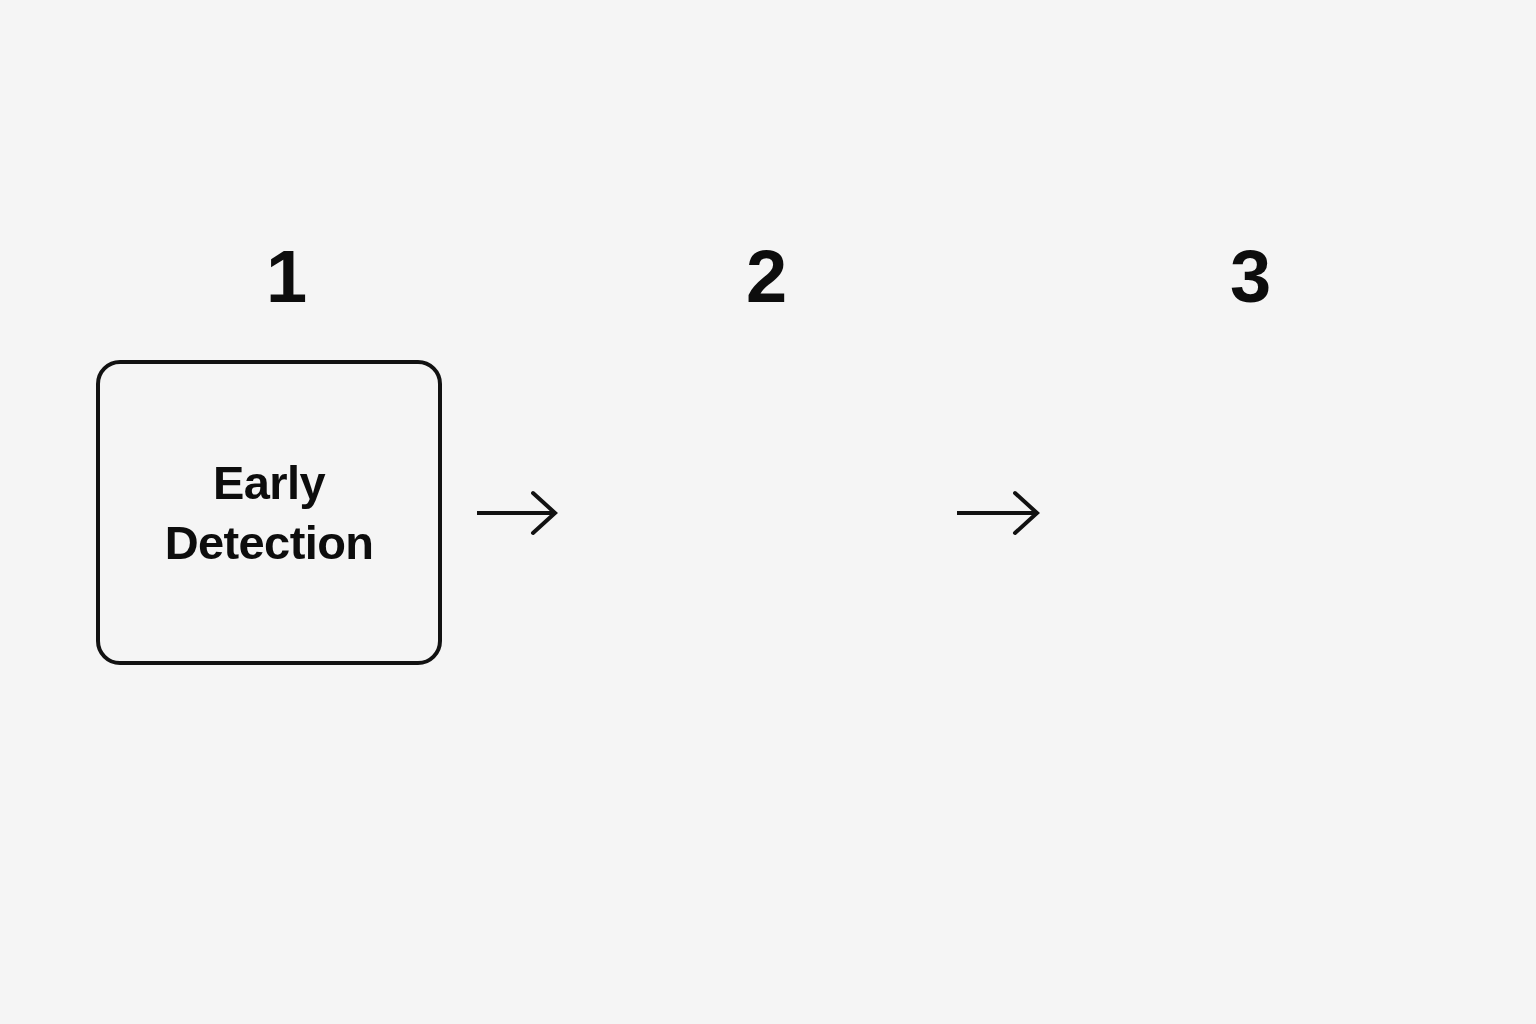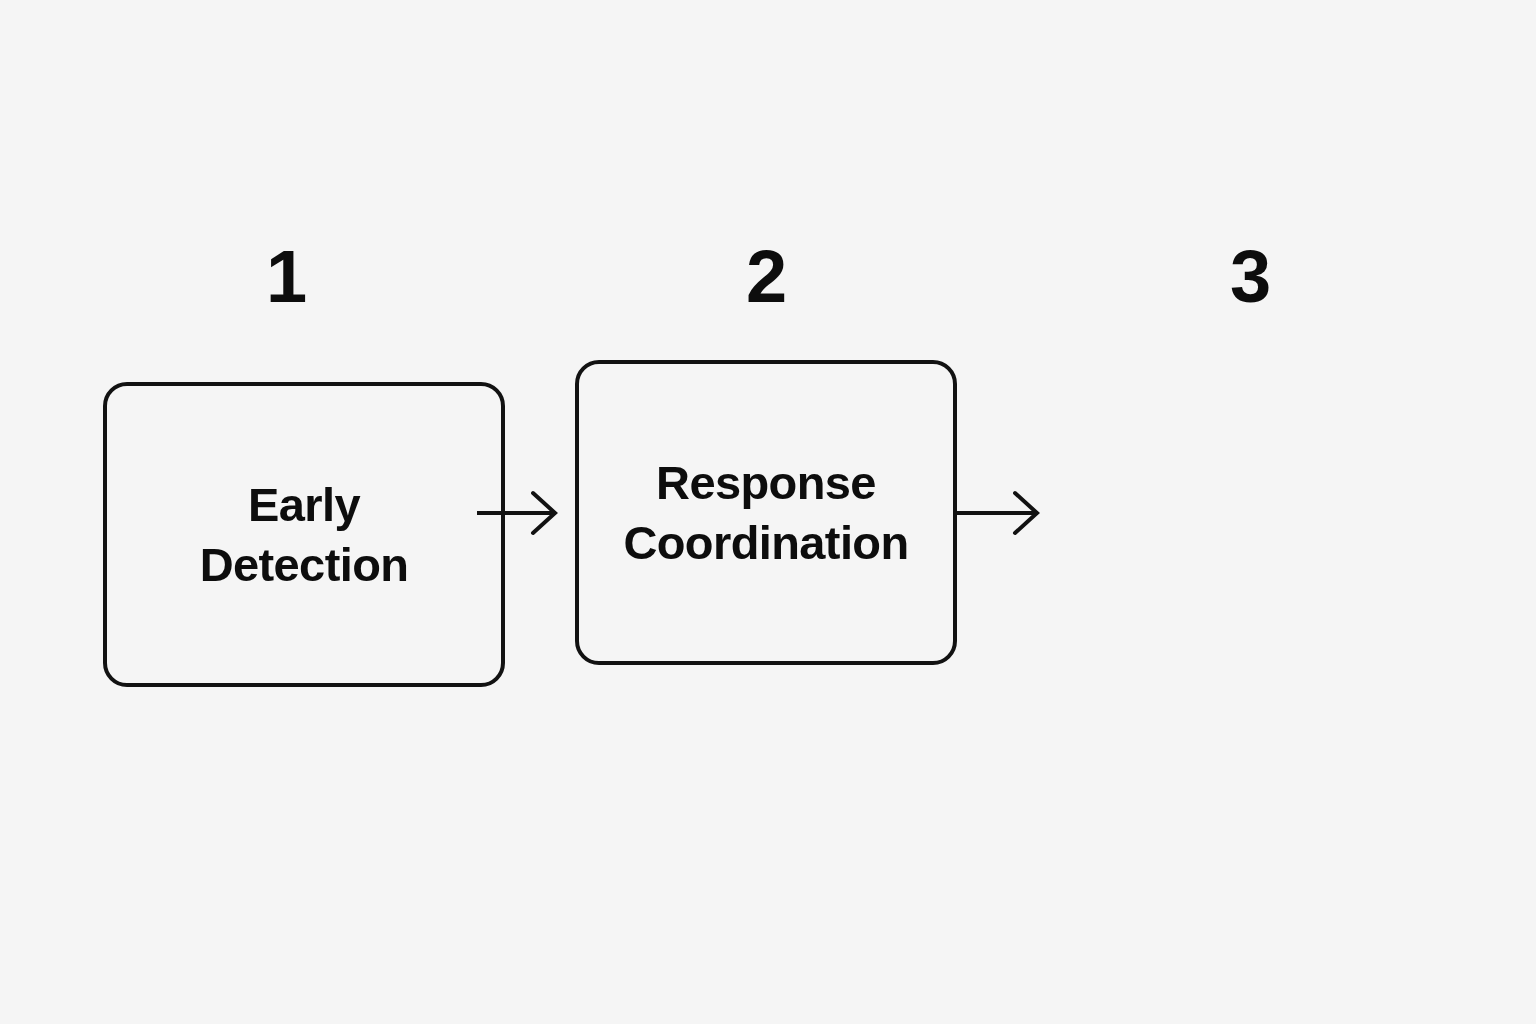--- a/index.html
+++ b/index.html
@@ -65,21 +65,21 @@
   .connector {
     position: absolute;
   }
 
   .connector svg {
     display: block;
   }
 
   
   #step-1 { left: 95px; top: 240px; width: 382px; height: 425px; }
-  #step-1 .step-box { left: 8px; top: 120px; width: 402px; height: 305px; margin-top: 22px; }
+  #step-1 .step-box { left: 1px; top: 120px; width: 346px; height: 305px; }
 
   
   #step-2 { left: 575px; top: 240px; width: 382px; height: 425px; }
   #step-2 .step-box { left: 0; top: 120px; width: 382px; height: 305px; }
 
   
   #step-3 { left: 1057px; top: 240px; width: 386px; height: 425px; }
   #step-3 .step-box { left: 0; top: 120px; width: 386px; height: 305px; }
 
   
@@ -101,24 +101,20 @@
 
   <div class="connector" id="connector-1">
     <svg width="98" height="60" viewBox="0 0 98 60">
       <path d="M0 30 H76" fill="none" stroke="#121212" stroke-width="4" stroke-linecap="butt"></path>
       <path d="M56 10 L78 30 L56 50" fill="none" stroke="#121212" stroke-width="4" stroke-linecap="round" stroke-linejoin="miter"></path>
     </svg>
   </div>
 
   <div class="step" id="step-2">
     <div class="step-number">2</div>
-    <div class="step-box">
-      <div class="step-label">Response
-Coordination</div>
-    </div>
   </div>
 
   <div class="connector" id="connector-2">
     <svg width="100" height="60" viewBox="0 0 100 60">
       <path d="M0 30 H78" fill="none" stroke="#121212" stroke-width="4" stroke-linecap="butt"></path>
       <path d="M58 10 L80 30 L58 50" fill="none" stroke="#121212" stroke-width="4" stroke-linecap="round" stroke-linejoin="miter"></path>
     </svg>
   </div>
 
   <div class="step" id="step-3">

